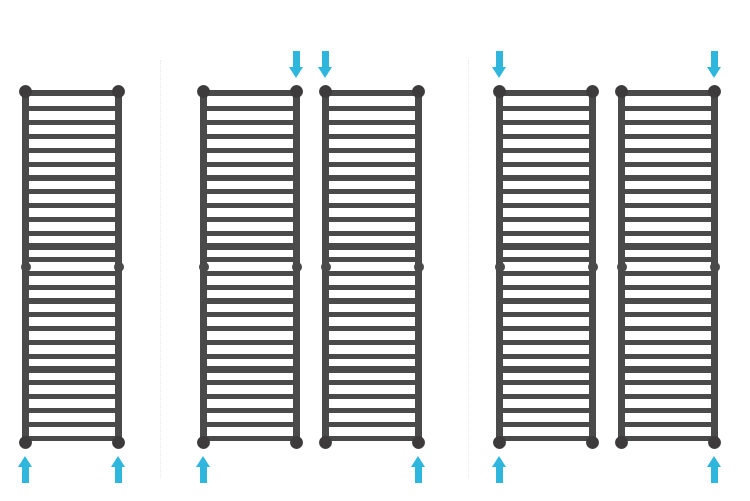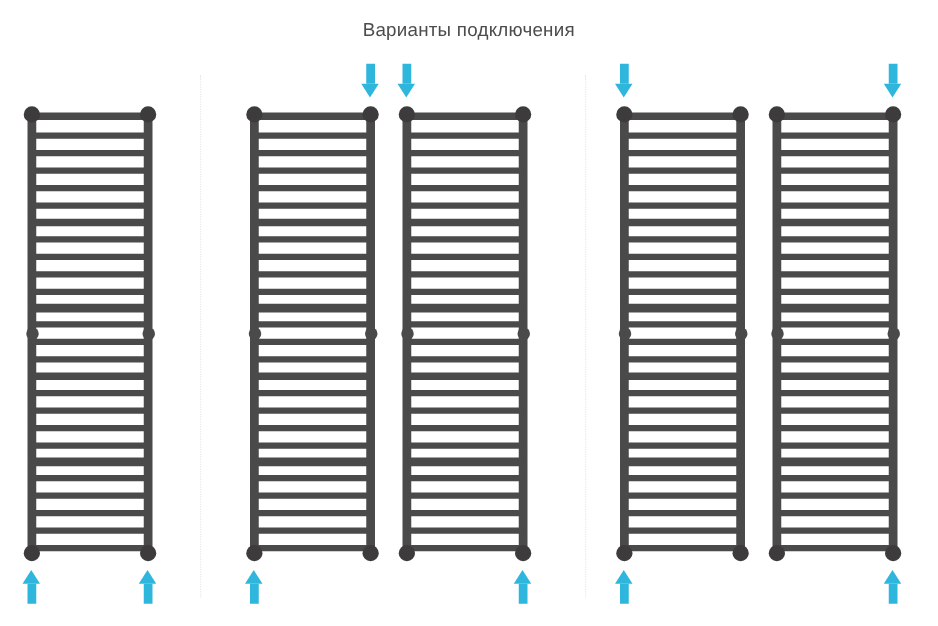--- a/index.html
+++ b/index.html
@@ -108,21 +108,20 @@
   .arrow.up .head{
     bottom:16px;
     border-bottom:11px solid #2fb6dd;
   }
 </style>
 </head>
 <body>
 
 <div id="stage">
 
-  <div class="title">Варианты подключения</div>
 
   <div class="divider" style="left:160px;"></div>
   <div class="divider" style="left:468px;"></div>
 
   <div class="group" style="left:0px;width:160px;">
     <div class="radiator" style="left:22px;top:22px;">
         <div class="rail left"></div>
         <div class="rail right"></div>
         <div class="topbar"></div>
         <div class="rung" style="top: 24px;"></div>

